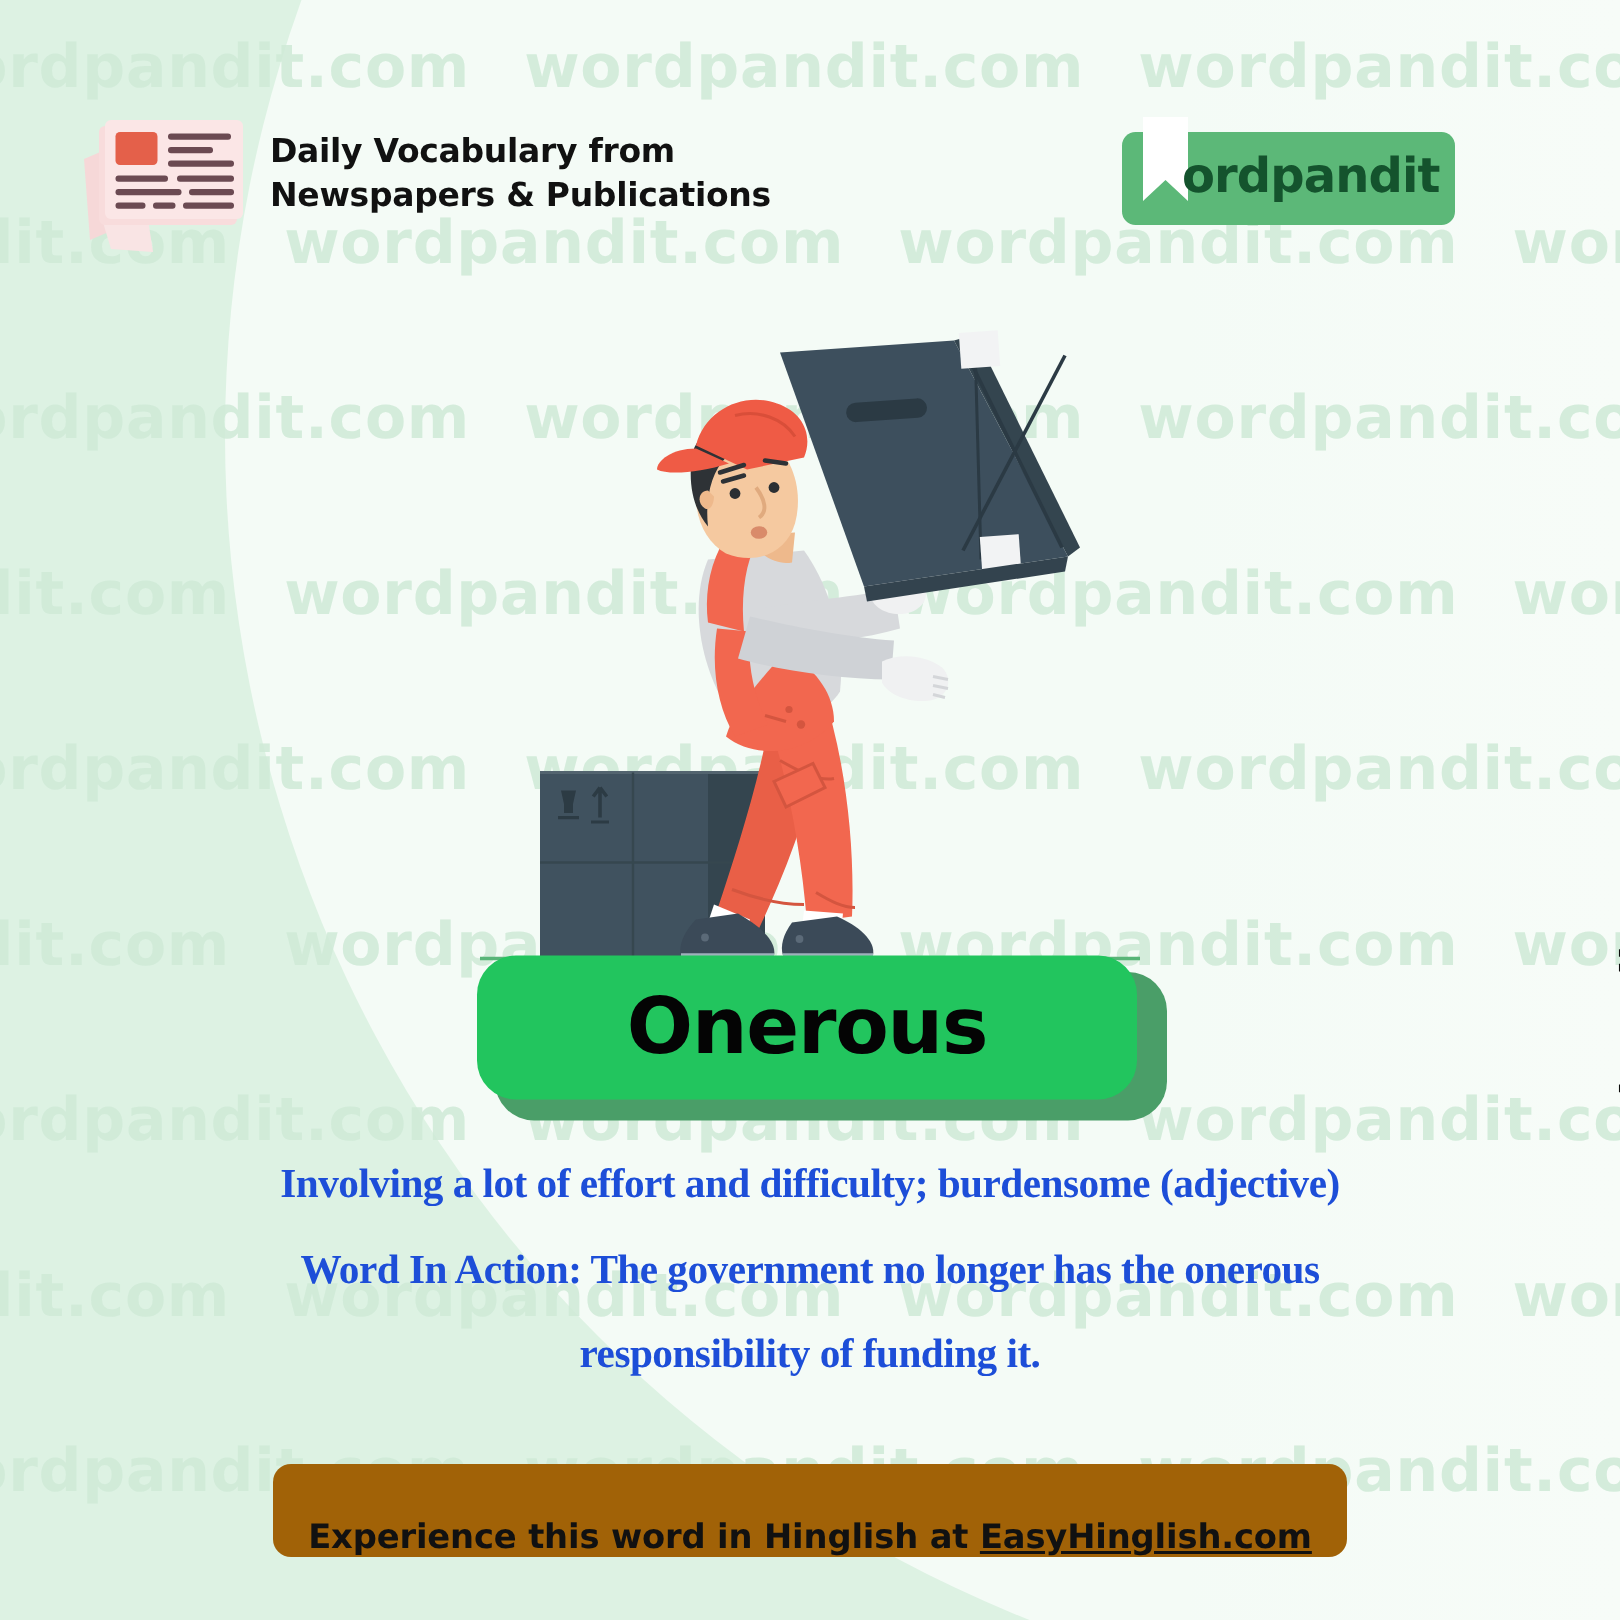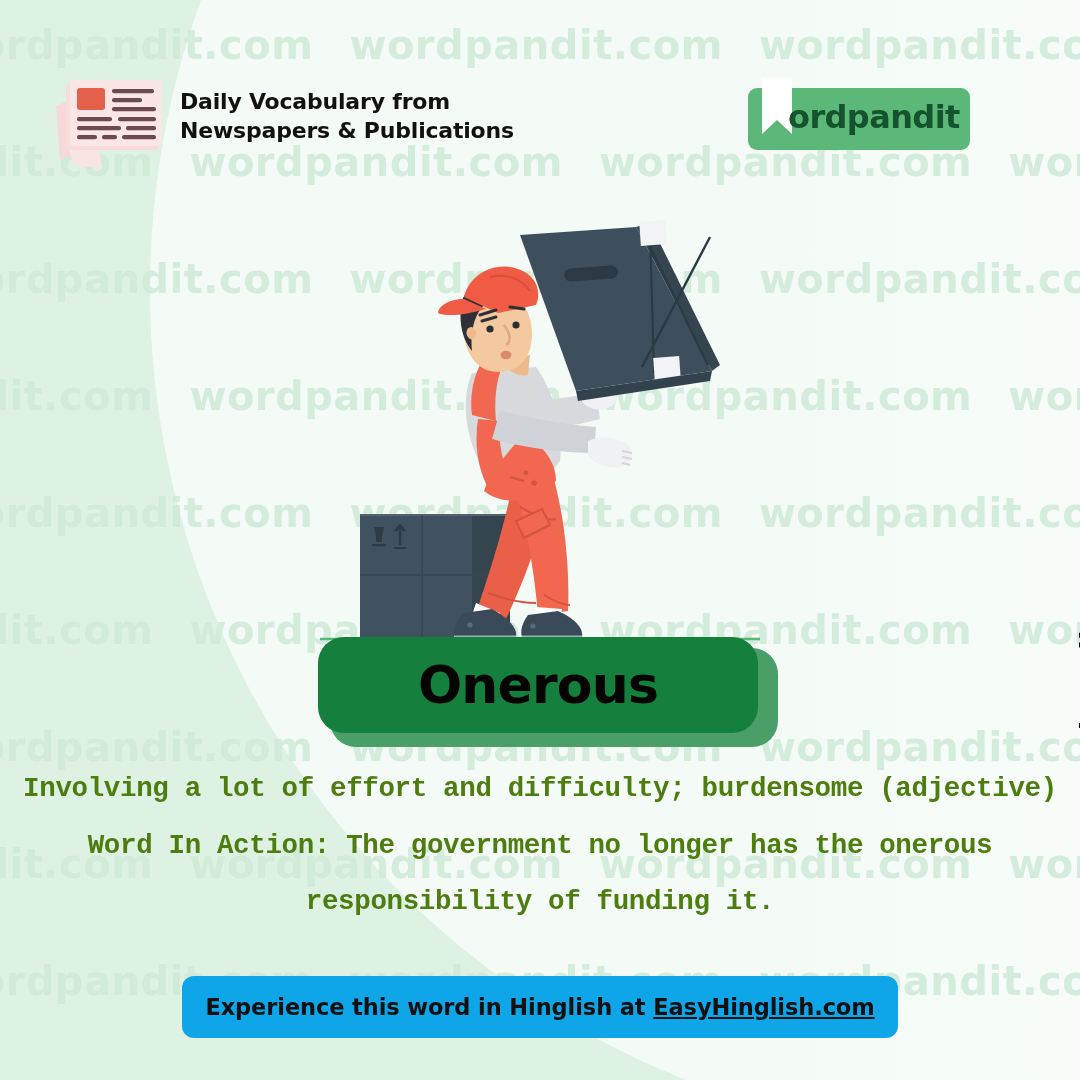--- a/index.html
+++ b/index.html
@@ -66,39 +66,39 @@
   .illus{position:absolute;left:320px;top:215px;width:440px;height:440px;}
   .illus svg{display:block;}
   
   .word-wrap{position:absolute;left:318px;top:637px;width:460px;height:110px;}
   .word-shadow{
     position:absolute;left:12px;top:11px;width:448px;height:99px;
     background:#4a9e68;border-radius:26px;
   }
   .word-card{
     position:absolute;left:0;top:0;width:440px;height:96px;
-    background:#15803d;border-radius:26px;
+    background:#22c55e;border-radius:26px;
     display:flex;align-items:center;justify-content:center;
   }
   .word-text{
     font-size:52px;font-weight:900;color:#040404;letter-spacing:-0.8px;
     font-family:"DejaVu Sans", sans-serif;
   }
   
   .defs{position:absolute;left:0;top:775px;width:1080px;text-align:center;}
   .def-line{
-    font-size:27.5px;font-weight:900;color:#4d7c0f;
+    font-size:27.5px;font-weight:900;color:#1d4ed8;
     line-height:1.0;margin-bottom:29px;letter-spacing:-0.35px;
-    font-family:Liberation Mono, monospace;
+    font-family:Liberation Serif, serif;
   }
   
   .footer{
     position:absolute;left:182px;top:976px;width:716px;height:62px;
-    background:#0ea5e9;border-radius:12px;
-    display:flex;align-items:center;justify-content:center;
+    background:#a16207;border-radius:12px;
+    display:flex;align-items:flex-end;justify-content:center;
   }
   .footer-text{
     font-size:22.5px;font-weight:700;color:#111111;letter-spacing:-.1px;
     font-family:"DejaVu Sans", sans-serif;
   }
   .footer-link{text-decoration:underline;font-weight:700;color:#111111;}
 </style>
 </head>
 <body>
 

